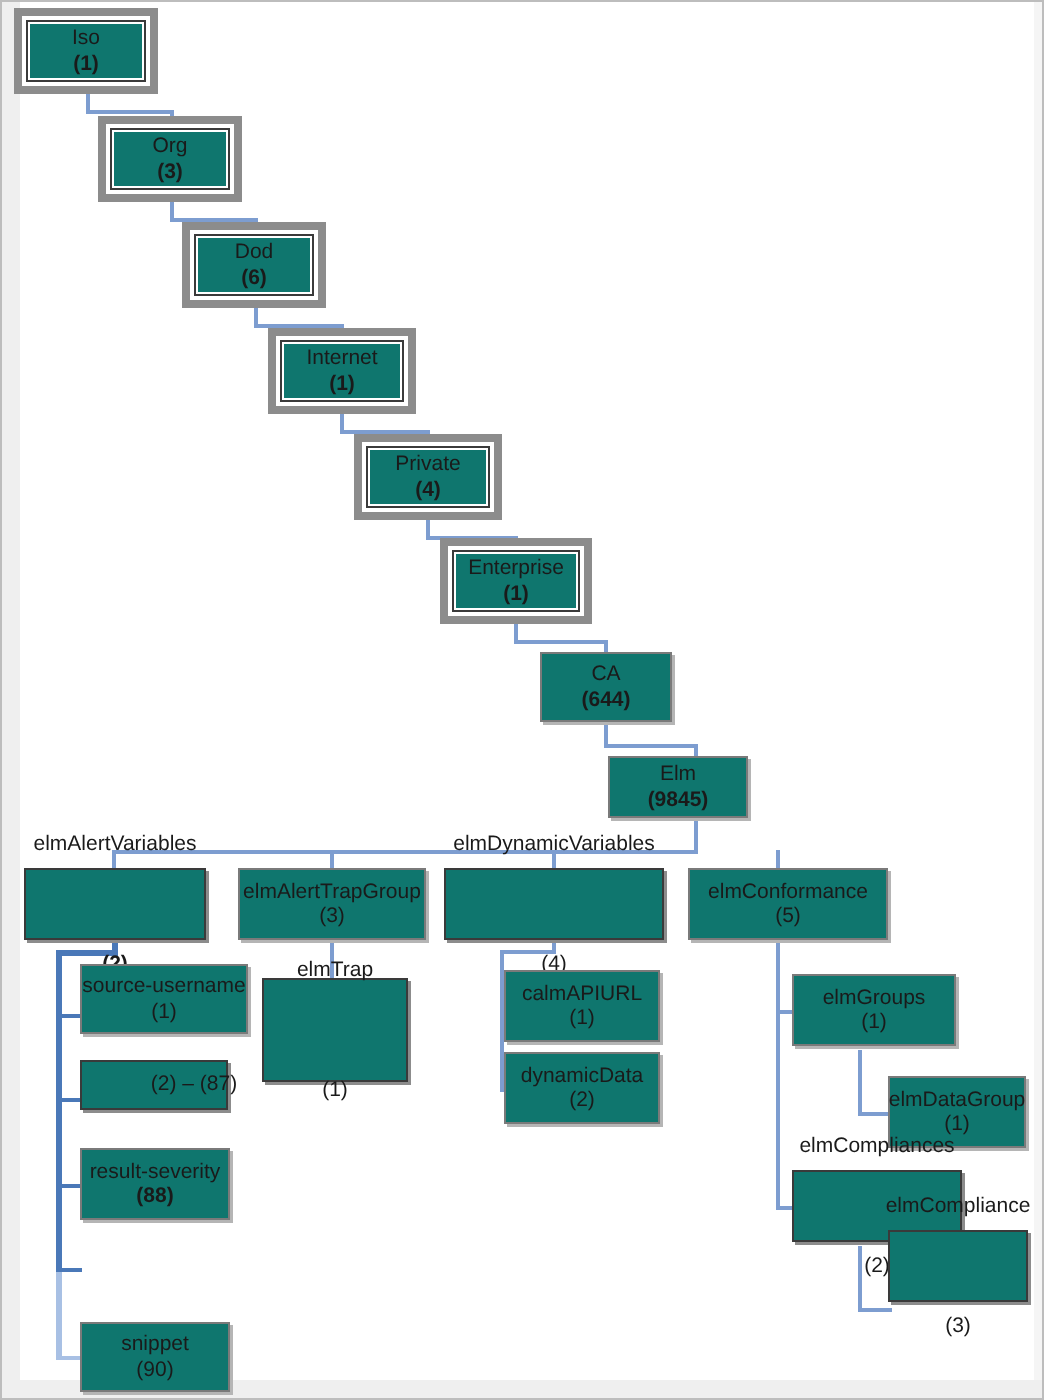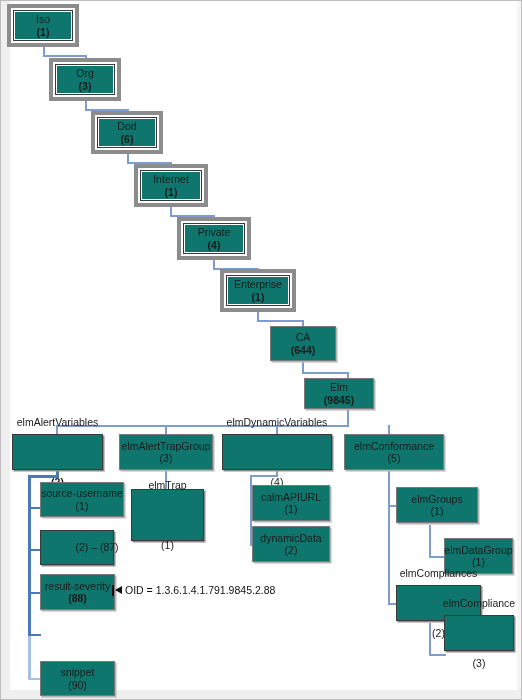--- a/index.html
+++ b/index.html
@@ -226,21 +226,21 @@
   <div class="node gray" style="left:343px;top:433px;width:100px;height:36px;">
     <span class="nm">elmConformance</span>
     <span class="nb">(5)</span>
   </div>
 
   <div class="node gray" style="left:39px;top:471px;width:84px;height:35px;margin-top:10px;">
     <span class="nm">source-username</span>
     <span class="nb">(1)</span>
   </div>
 
-  <div class="node plain" style="left:39px;top:529px;width:74px;height:35px;padding-left:40px;">
+  <div class="node plain" style="left:39px;top:529px;width:74px;height:25px;padding-left:40px;">
     <span class="nm">(2) – (87)</span>
   </div>
 
   <div class="node gray" style="left:39px;top:573px;width:75px;height:36px;">
     <span class="nm">result-severity</span>
     <b class="nb">(88)</b>
   </div>
 
 
   <div class="node gray" style="left:39px;top:660px;width:75px;height:35px;">
@@ -276,19 +276,14 @@
   <div class="node plain" style="left:395px;top:584px;width:85px;height:36px;">
     <span class="nm">elmCompliances</span>
     <span class="nb">(2)</span>
   </div>
 
   <div class="node plain" style="left:443px;top:614px;width:70px;height:36px;">
     <span class="nm">elmCompliance</span>
     <span class="nb">(3)</span>
   </div>
 
-  <div class="annot" style="left:111px;top:583px;">
-    <span class="bar"></span>
-    <span class="arrow-left"></span>
-    <span>OID = 1.3.6.1.4.1.791.9845.2.88</span>
-  </div>
 
 </div>
 
 </body></html>

